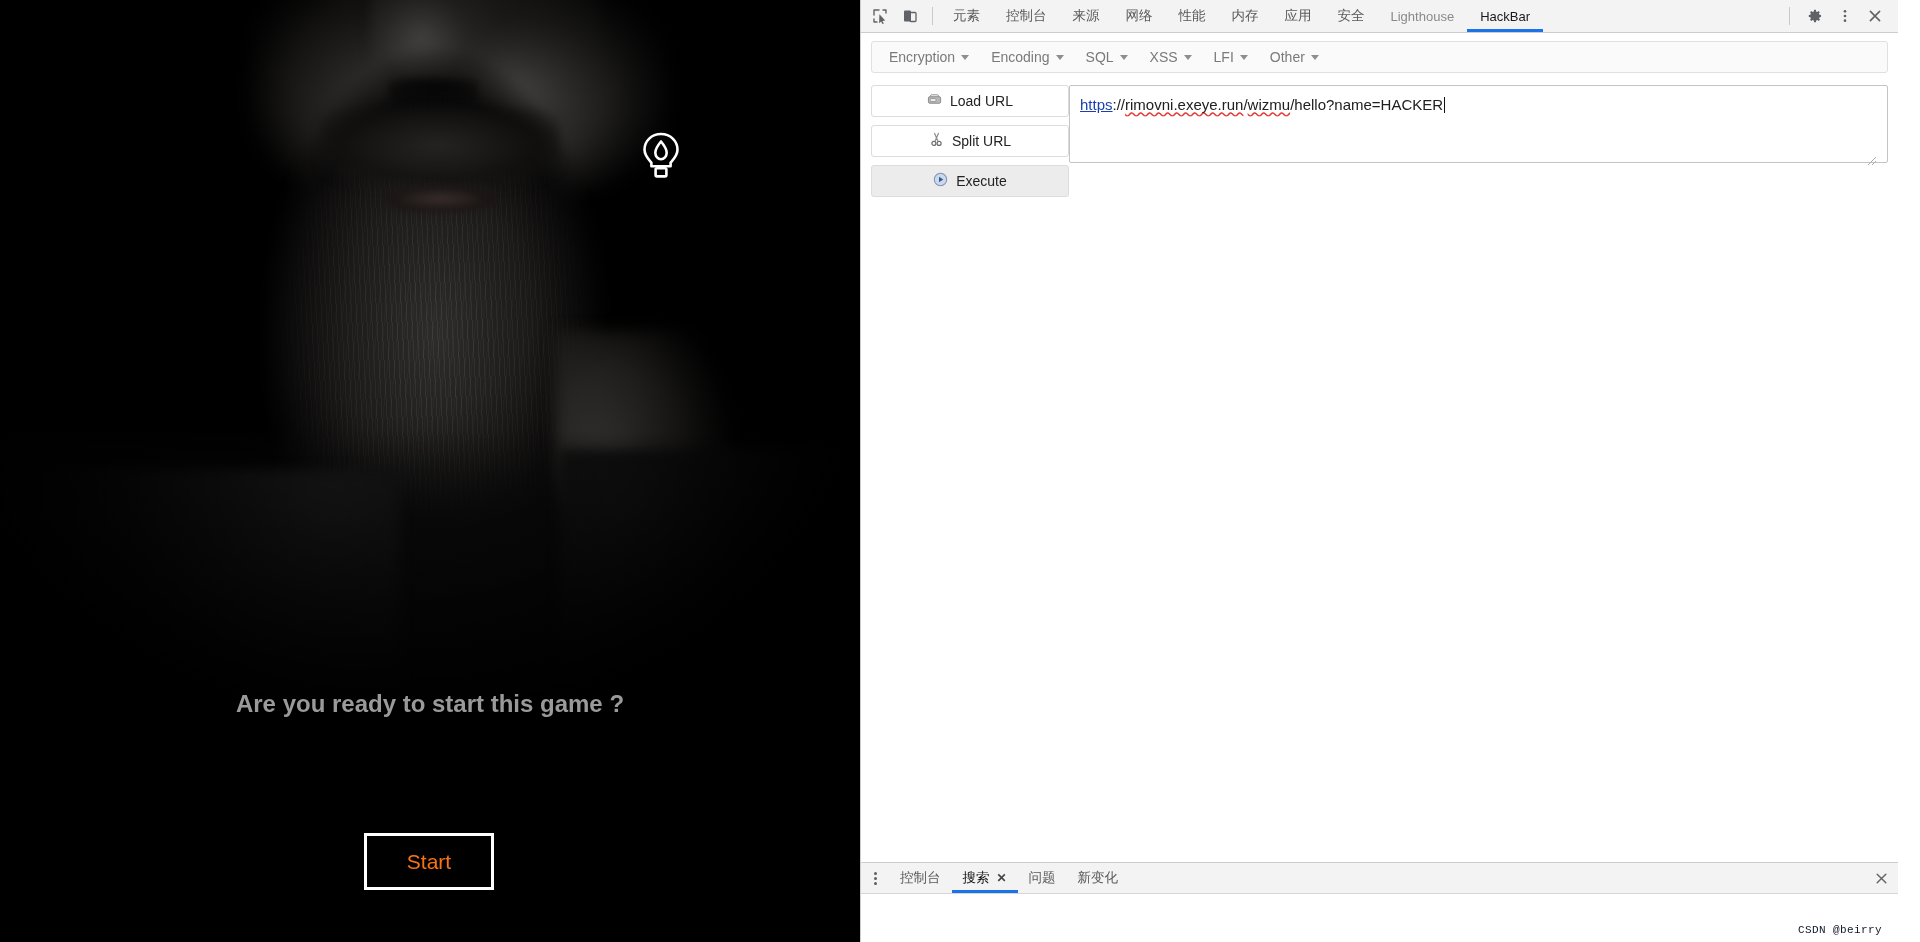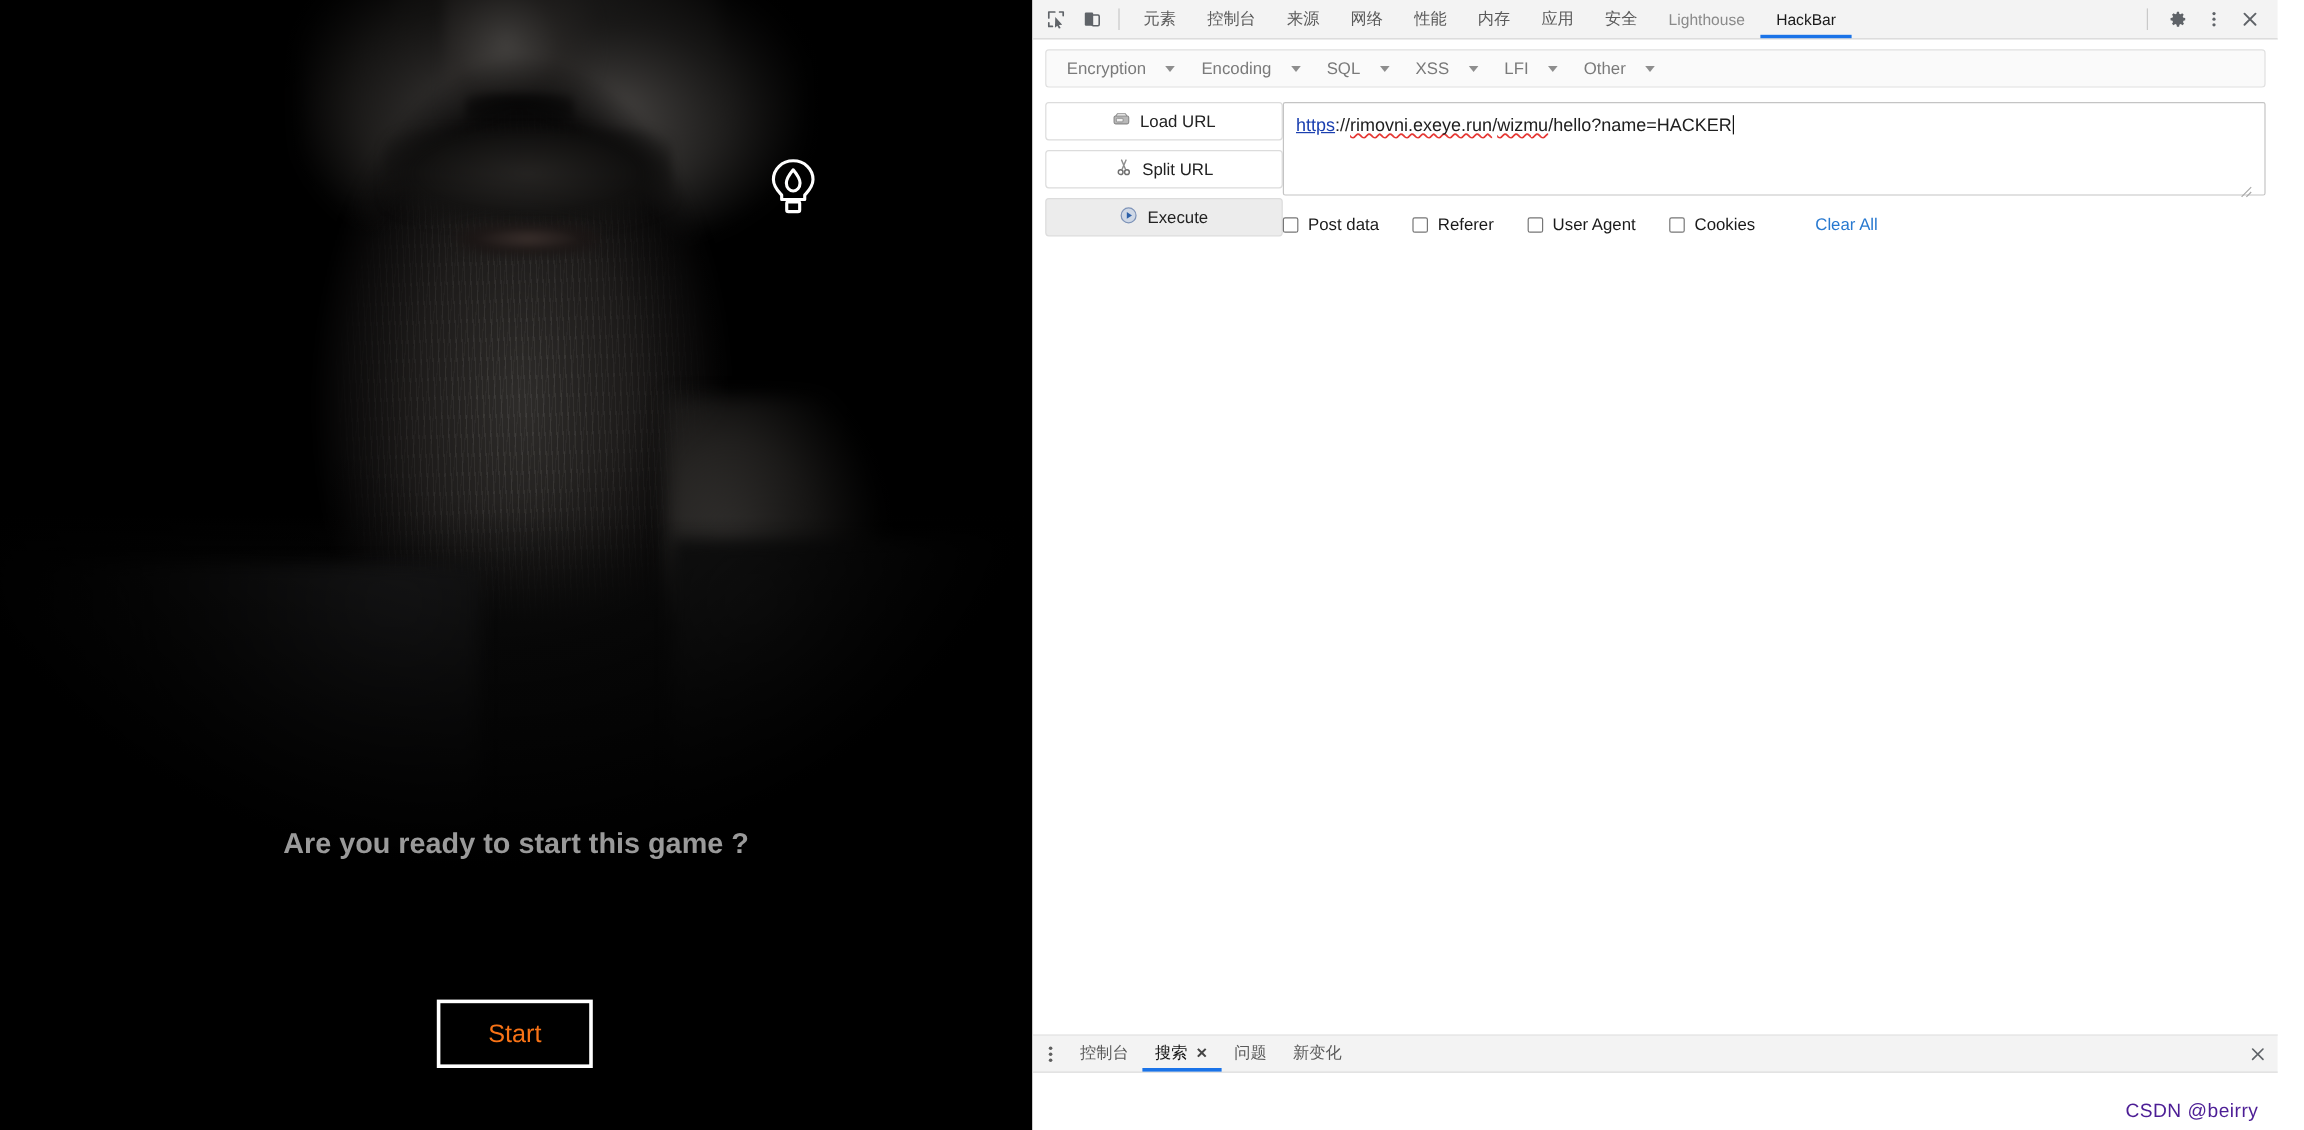--- a/index.html
+++ b/index.html
@@ -248,21 +248,21 @@
     border: 1px solid #e0e0e0;
     border-radius: 3px;
     background: #fafafa;
     display: flex;
     align-items: center;
     padding-left: 6px;
   }
   .hb-menu {
     padding: 0 11px;
     height: 100%;
-    display: flex; align-items: center; gap: 16px;
+    display: flex; align-items: center; gap: 6px;
     font-size: 14px;
     color: #7a7a7a;
     cursor: pointer;
   }
   .caret {
     width: 0; height: 0;
     border-left: 4px solid transparent;
     border-right: 4px solid transparent;
     border-top: 5px solid #8e8e8e;
     display: inline-block;
@@ -446,25 +446,25 @@
     margin-left: 8px;
   }
   .drawer-content {
     height: 48px;
     background: #fff;
     position: relative;
   }
   .watermark {
     position: absolute;
     right: 16px; bottom: 6px;
-    font-size: 16px;
-    color: #4c1d95;
+    font-size: 11px;
+    color: #0f172a;
     letter-spacing: .4px;
     pointer-events: none;
-    font-family: Liberation Sans, sans-serif;
+    font-family: Liberation Mono, monospace;
   }
 </style>
 </head>
 <body>
 
 <div class="app">
 
   <div class="page-viewport">
     <div class="hero-photo">
       <div class="skin-forehead"></div>
@@ -618,39 +618,20 @@
         <div class="hb-right">
           <div class="hb-url-wrap">
             <div class="hb-url"><span class="proto">https</span><span>://</span><span class="misspell">rimovni.exeye.run</span><span>/</span><span class="misspell">wizmu</span><span>/hello?name=HACKER</span><span class="caret-bar"></span></div>
             <span class="hb-url-resize">
               <svg viewBox="0 0 10 10" width="10" height="10">
                 <path d="M9 1 L1 9 M9 5 L5 9" stroke="#a9a9a9" stroke-width="1" fill="none"></path>
               </svg>
             </span>
           </div>
 
-          <div class="hb-checks">
-            <label class="hb-check">
-              <span class="box"></span>
-              <span>Post data</span>
-            </label>
-            <label class="hb-check">
-              <span class="box"></span>
-              <span>Referer</span>
-            </label>
-            <label class="hb-check">
-              <span class="box"></span>
-              <span>User Agent</span>
-            </label>
-            <label class="hb-check">
-              <span class="box"></span>
-              <span>Cookies</span>
-            </label>
-            <span class="hb-clear">Clear All</span>
-          </div>
         </div>
       </div>
     </div>
 
     <div class="dt-drawer">
       <div class="drawer-tabbar">
         <div class="kebab">
             <span></span>
             <span></span>
             <span></span>

